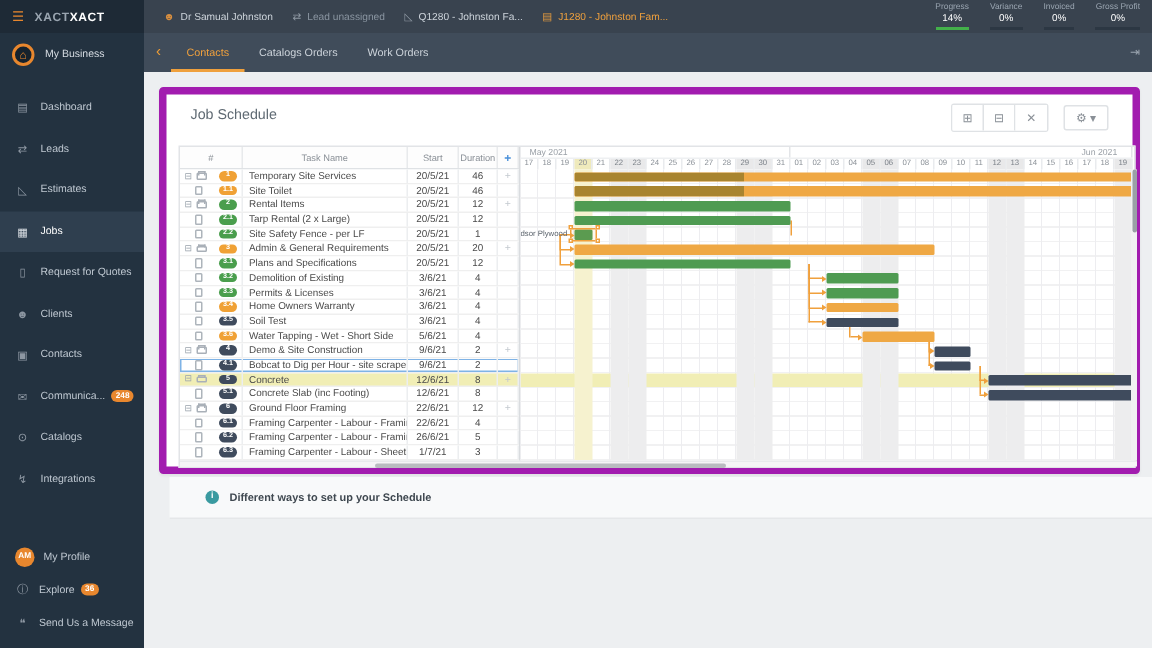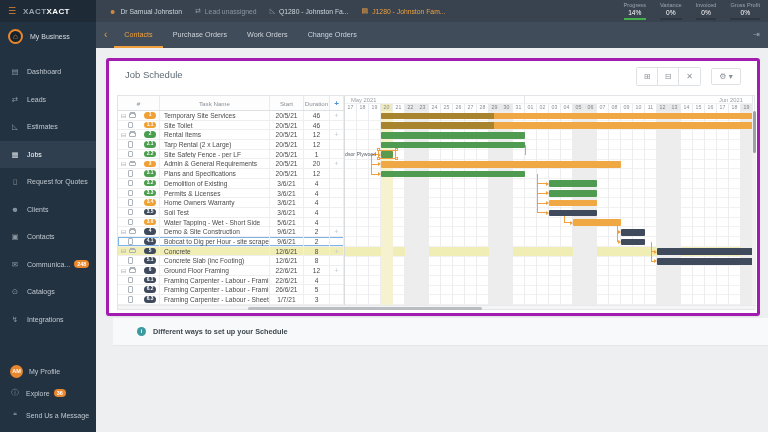--- a/index.html
+++ b/index.html
@@ -44,21 +44,21 @@
   .sb-item.active { background:#2f3f4f; color:#fff; }
   .sb-item.active .ic { color:#d8dde2; }
   .sb-badge { background:#e8872e; color:#fff; font-size:5.5px; border-radius:5px; padding:1px 3px; margin-left:4px; font-weight:bold; }
   .sb-footer { margin-top:auto; padding-bottom:6px; }
   .sb-foot-item { height:22px; display:flex; align-items:center; padding-left:10px; color:#bfc8d1; font-size:7px; }
   .sb-avatar { width:13px; height:13px; border-radius:50%; background:#e8872e; color:#fff; font-size:5.5px; font-weight:bold; line-height:13px; text-align:center; margin-right:6px; flex:none; }
   .sb-foot-item .ic { width:10px; color:#8d97a2; font-size:7.5px; margin-right:6px; text-align:center; }
 
   
   .main { position:absolute; left:96px; top:48px; width:672px; height:384px; background:#edeff1; }
-  .panel { position:absolute; left:10px; top:10px; width:654px; height:258px; background:#fff; border:3px solid #a21caf; border-radius:3px; box-shadow:0 1px 2px rgba(0,0,0,.06); }
+  .panel { position:absolute; left:10px; top:10px; width:654px; height:258px; background:#fff; border:5px solid #a21caf; border-radius:3px; box-shadow:0 1px 2px rgba(0,0,0,.06); }
   .panel-title { position:absolute; left:16px; top:8px; font-size:9.5px; color:#5f6a73; }
   .toolbar { position:absolute; right:16px; top:6px; display:flex; align-items:center; }
   .btn-group { display:flex; border:1px solid #dfe2e5; border-radius:2px; }
   .tool-btn { width:21px; height:17px; border-right:1px solid #dfe2e5; color:#8a9097; font-size:8px; text-align:center; line-height:17px; background:#fff; }
   .tool-btn:last-child { border-right:none; }
   .gear-btn { margin-left:10px; width:30px; height:17px; border:1px solid #dfe2e5; border-radius:2px; color:#8a9097; font-size:8px; text-align:center; line-height:16px; background:#fff; }
 
   
   .sched { position:absolute; left:8px; top:34px; width:638px; height:215px; border:1px solid #e2e4e7; background:#fff; }
   .th-row { position:absolute; left:0; top:0; width:226px; height:15px; display:flex; border-bottom:1px solid #dfe2e5; background:#fdfdfd; }
@@ -154,23 +154,22 @@
         <div class="stat">
           <div class="lbl">Gross Profit</div>
           <div class="val">0%</div>
         </div>
       </div>
   </div>
 
   <div class="tabbar" id="tabbar">
       <span class="tab-back">‹</span>
       <span class="tab active">Contacts</span>
-      <span class="tab">Purchase Orders</span>
+      <span class="tab">Catalogs Orders</span>
       <span class="tab">Work Orders</span>
-      <span class="tab">Change Orders</span>
       <span class="tab-end">⇥</span>
     </div>
 
   <div class="sidebar">
     <div class="sb-business">
       <span class="sb-logo">⌂</span>
       <span class="txt">My Business</span>
     </div>
     <div class="sb-list" id="sb-list">
         <div class="sb-item">

